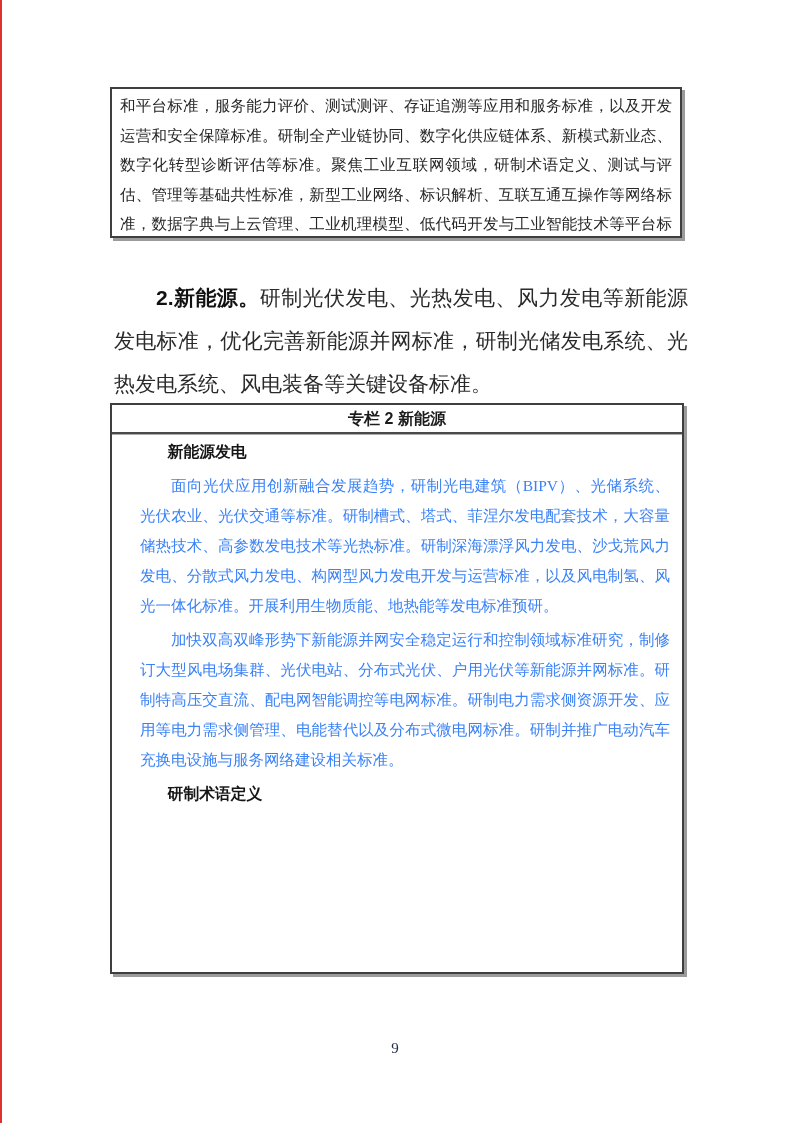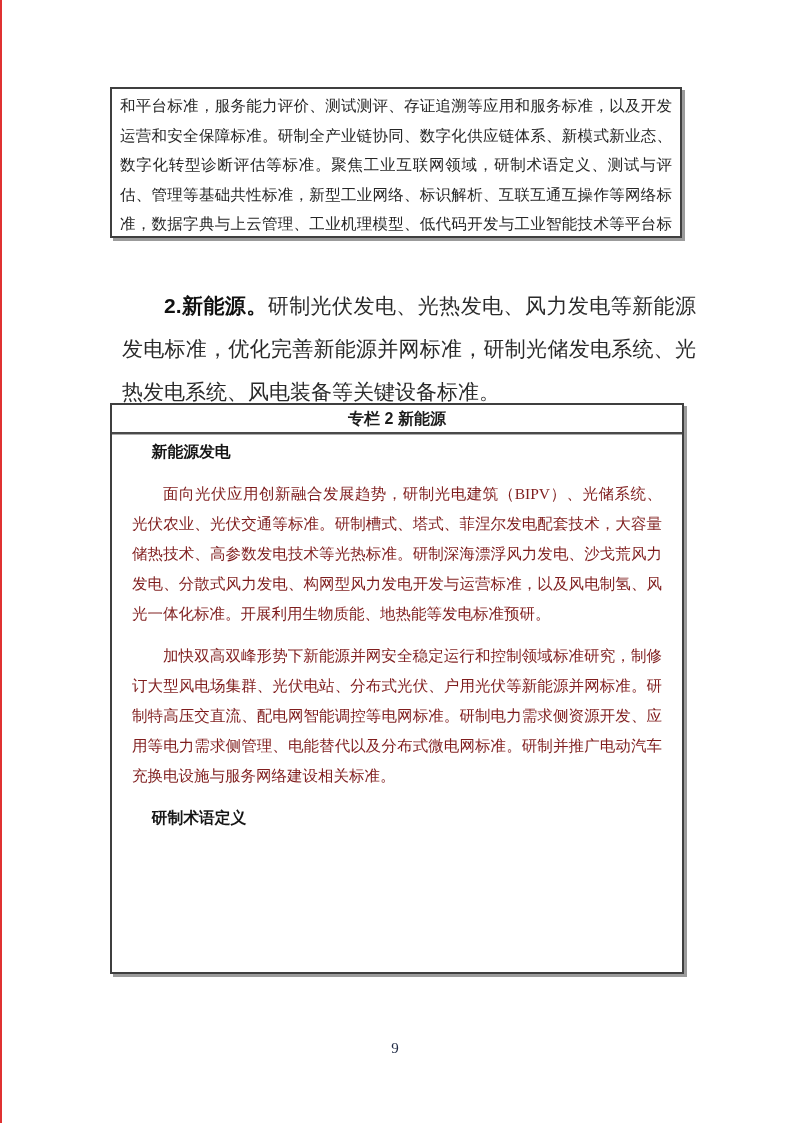--- a/index.html
+++ b/index.html
@@ -33,21 +33,21 @@
     margin: 0;
     font-size: 15.5px;
     line-height: 29.6px;
     text-align: justify;
     color: #262626;
   }
   .main-para {
     position: absolute;
     left: 110px; top: 272px;
     width: 574px;
-    margin: 12px;
+    margin: 4px;
     font-size: 21px;
     line-height: 43px;
     text-align: justify;
     text-indent: 2em;
     color: #2a2a2a;
   }
   .main-para .lead {
     font-family: "Liberation Sans", "DejaVu Sans", sans-serif;
     font-weight: bold;
     color: #111111;
@@ -61,38 +61,38 @@
     font-family: "Liberation Sans", "DejaVu Sans", sans-serif;
     font-weight: bold;
     font-size: 16px;
     line-height: 27px;
     text-align: center;
     color: #1c1c1c;
     border-bottom: 2px solid #4a4a4a;
     box-shadow: 0 1px 0 #ababab;
   }
   .column-body {
-    padding: 3px 8px 0 8px;
+    padding: 3px 8px 0 24px;
   }
   .section-heading {
     margin: 0;
     font-family: "Liberation Sans", "DejaVu Sans", sans-serif;
     font-weight: bold;
     font-size: 15.8px;
     line-height: 30px;
     text-indent: 2em;
     color: #161616;
   }
   .section-body {
-    margin: 12px;
+    margin: 4px;
     font-size: 15.5px;
     line-height: 30px;
     text-align: justify;
     text-indent: 2em;
-    color: #7f1d1d;
+    color: #3b82f6;
   }
   .page-number {
     position: absolute;
     left: 0; right: 0;
     top: 1040px;
     text-align: center;
     font-size: 15px;
     color: #1f2a44;
   }
 </style>

